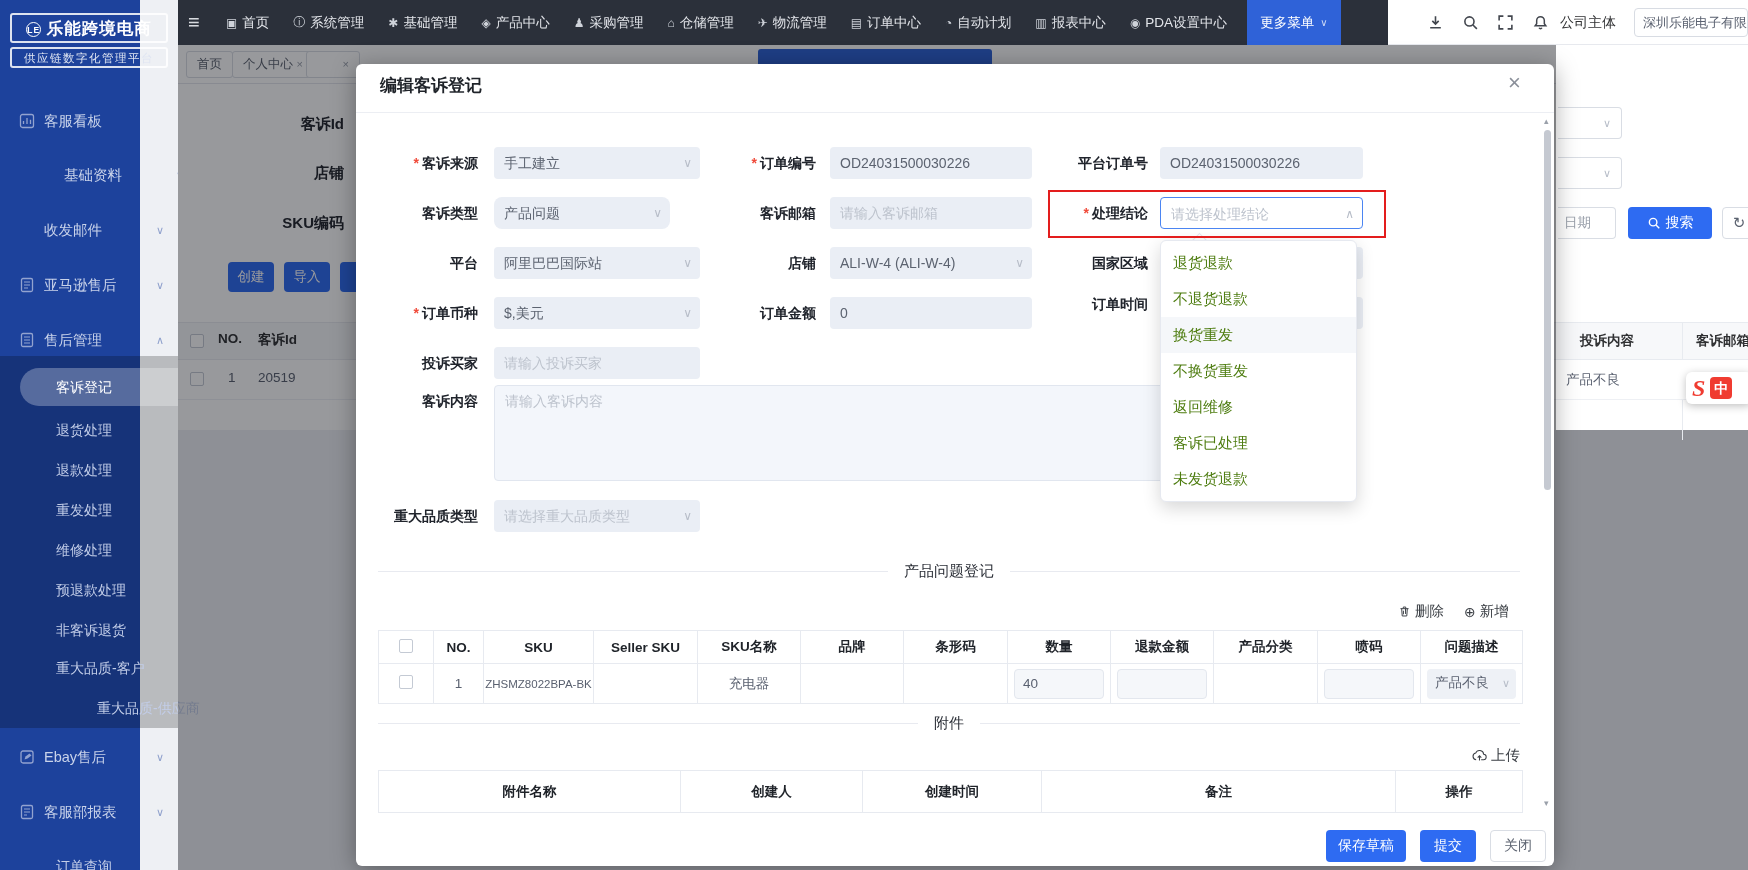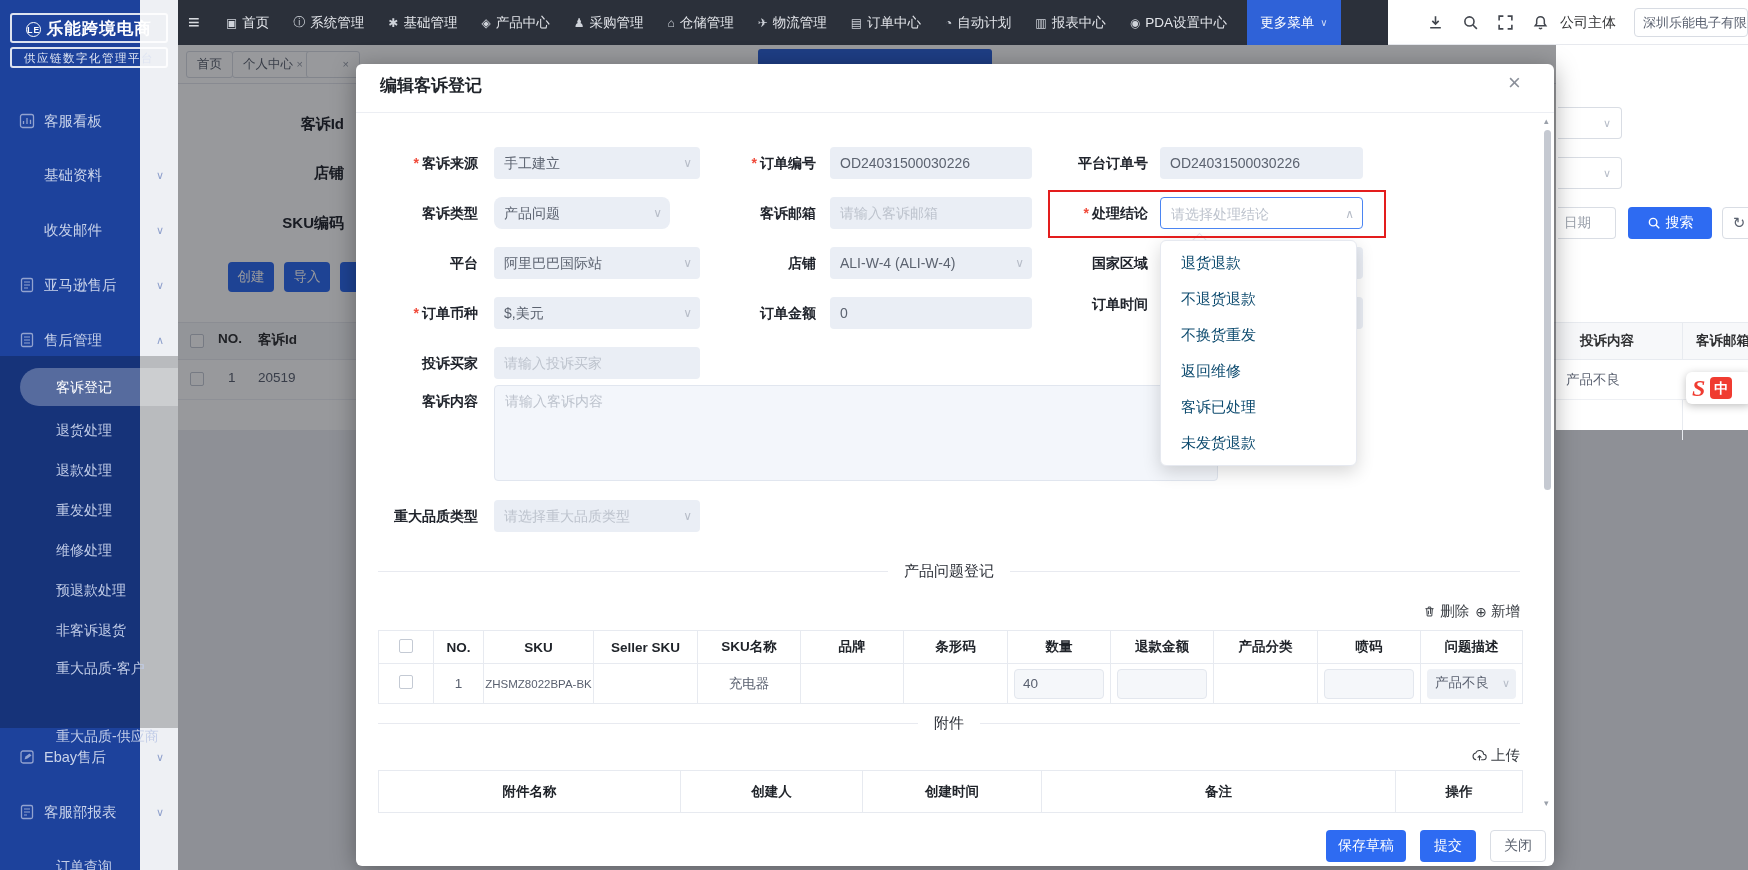--- a/index.html
+++ b/index.html
@@ -58,21 +58,21 @@
   .cellin{height:30px;border:1px solid #e3e7ee;background:#f5f7fa;border-radius:4px;margin:0 6px;
           text-align:left;line-height:28px;padding:0 8px;color:#5a6170;}
   .mlink{display:inline-flex;align-items:center;gap:4px;color:#3c4046;font-size:14.5px;cursor:pointer;}
   .mbtn{position:absolute;z-index:110;height:32px;border-radius:4px;font-size:14px;display:flex;
         align-items:center;justify-content:center;cursor:pointer;}
   .blue{background:#2e6bf2;color:#fff;}
   .plain{background:#fff;color:#5c6370;border:1px solid #d9dde4;}
   
   #dropdown{left:1160px;top:240px;width:197px;z-index:130;background:#fff;border:1px solid #e6e9f0;
             border-radius:6px;box-shadow:0 6px 18px rgba(0,0,0,.16);padding:4px 0;}
-  .opt{height:36px;line-height:36px;padding-left:20px;font-size:15px;color:#0c4a6e;white-space:nowrap;cursor:pointer;}
+  .opt{height:36px;line-height:36px;padding-left:12px;font-size:15px;color:#4d7c0f;white-space:nowrap;cursor:pointer;}
   .opt.hov{background:#f5f7fa;}
   #notch{left:1194px;top:235px;width:11px;height:11px;background:#fff;border-left:1px solid #e6e9f0;
          border-top:1px solid #e6e9f0;transform:rotate(45deg);z-index:129;}
   #redbox{left:1048px;top:190px;width:338px;height:48px;border:2px solid #e31d1d;z-index:135;}
   
   #ime{left:1686px;top:372px;width:66px;height:32px;background:#fff;border-radius:6px;z-index:200;
        box-shadow:0 2px 8px rgba(0,0,0,.25);display:flex;align-items:center;gap:5px;padding:0 6px;}
   svg{display:block;}
 </style>
 </head>
@@ -157,21 +157,21 @@
     </div>
     <div class="abs logobox" style="left:10px;top:47px;width:158px;height:21px;font-size:11.5px;line-height:18px;letter-spacing:1.5px;color:#dfe5f2;">供应链数字化管理平台</div>
 
     <div class="side-item" style="top:105px;">
       <svg class="sic" viewBox="0 0 16 16">
           <rect x="1.5" y="1.5" width="13" height="13" rx="2" fill="none" stroke="currentColor" stroke-width="1.3"></rect>
           <path d="M4.5 11V8M8 11V5M11.5 11V6.8" stroke="currentColor" stroke-width="1.3"></path>
         </svg>
       <span class="txt">客服看板</span>
     </div>
-    <div class="side-item" style="top:159px;">
+    <div class="side-item" style="top:159px;margin-left:20px;">
       <span class="txt">基础资料</span>
       <span class="chev">∨</span>
     </div>
     <div class="side-item" style="top:214px;">
       <span class="txt">收发邮件</span>
       <span class="chev">∨</span>
     </div>
     <div class="side-item" style="top:269px;">
       <svg class="sic" viewBox="0 0 16 16">
           <rect x="2.5" y="1.5" width="11" height="13" rx="1.5" fill="none" stroke="currentColor" stroke-width="1.3"></rect>
@@ -191,21 +191,21 @@
 
     <div class="abs" style="left:0;top:356px;width:178px;height:372px;background:rgba(0,0,0,.22);"></div>
     <div class="abs" style="left:20px;top:368px;width:158px;height:38px;background:rgba(255,255,255,.28);border-radius:20px 0 0 20px;line-height:38px;padding-left:36px;color:#fff;font-size:14px;z-index:2;">客诉登记</div>
     <div class="sub-item" style="top:414px;">退货处理</div>
     <div class="sub-item" style="top:454px;">退款处理</div>
     <div class="sub-item" style="top:494px;">重发处理</div>
     <div class="sub-item" style="top:534px;">维修处理</div>
     <div class="sub-item" style="top:574px;">预退款处理</div>
     <div class="sub-item" style="top:614px;">非客诉退货</div>
     <div class="sub-item" style="top:652px;">重大品质-客户</div>
-    <div class="sub-item" style="top:720px;">重大品质-供应商</div>
+    <div class="sub-item" style="top:692px;margin-left:41px;">重大品质-供应商</div>
 
     <div class="side-item" style="top:741px;">
       <svg class="sic" viewBox="0 0 16 16">
           <rect x="2" y="2" width="12" height="12" rx="2" fill="none" stroke="currentColor" stroke-width="1.3"></rect>
           <path d="M5.5 10.5l1-3 4-3 2 2-4 3-3 1z" fill="currentColor"></path>
         </svg>
       <span class="txt">Ebay售后</span>
       <span class="chev">∨</span>
     </div>
     <div class="side-item" style="top:796px;">
@@ -312,32 +312,33 @@
   <div class="lbl" style="left:358px;top:385px;width:120px;">客诉内容</div>
   <div class="abs m" style="left:494px;top:385px;width:724px;height:96px;background:#f3f6fb;border:1px solid #e1e6ef;border-radius:4px;padding:7px 10px;font-size:14px;z-index:110;"><span class="ph">请输入客诉内容</span></div>
 
   <div class="lbl" style="left:358px;top:500px;width:120px;">重大品质类型</div>
   <div class="ctl" style="left:494px;top:500px;width:206px;"><span class="ph">请选择重大品质类型</span><span class="chev">∨</span></div>
 
   <div class="abs" id="notch"></div>
   <div class="abs" id="dropdown">
     <div class="opt">退货退款</div>
     <div class="opt">不退货退款</div>
+    <div class="opt hov">换货重发</div>
     <div class="opt">不换货重发</div>
     <div class="opt">返回维修</div>
     <div class="opt">客诉已处理</div>
     <div class="opt">未发货退款</div>
   </div>
 
   <div class="divrow" style="left:378px;top:562px;width:1142px;">
     <div class="ln"></div>
     <div class="tt">产品问题登记</div>
     <div class="ln"></div>
   </div>
-  <div class="abs m" style="left:1398px;top:602px;width:122px;display:flex;justify-content:flex-end;gap:6px;z-index:110;">
+  <div class="abs m" style="left:1398px;top:602px;width:122px;display:flex;gap:20px;z-index:110;">
     <span class="mlink">
         <svg width="13" height="13" viewBox="0 0 16 16">
           <path d="M3 4.5h10M6.5 4V2.5h3V4M4.5 4.5l.7 9h5.6l.7-9M6.7 7v4.5M9.3 7V4.5v6.5" fill="none" stroke="#3c4046" stroke-width="1.2"></path>
         </svg>
         <span>删除</span>
       </span>
     <span class="mlink">
         <span style="font-size:14px;">⊕</span>
         <span>新增</span>
       </span>

